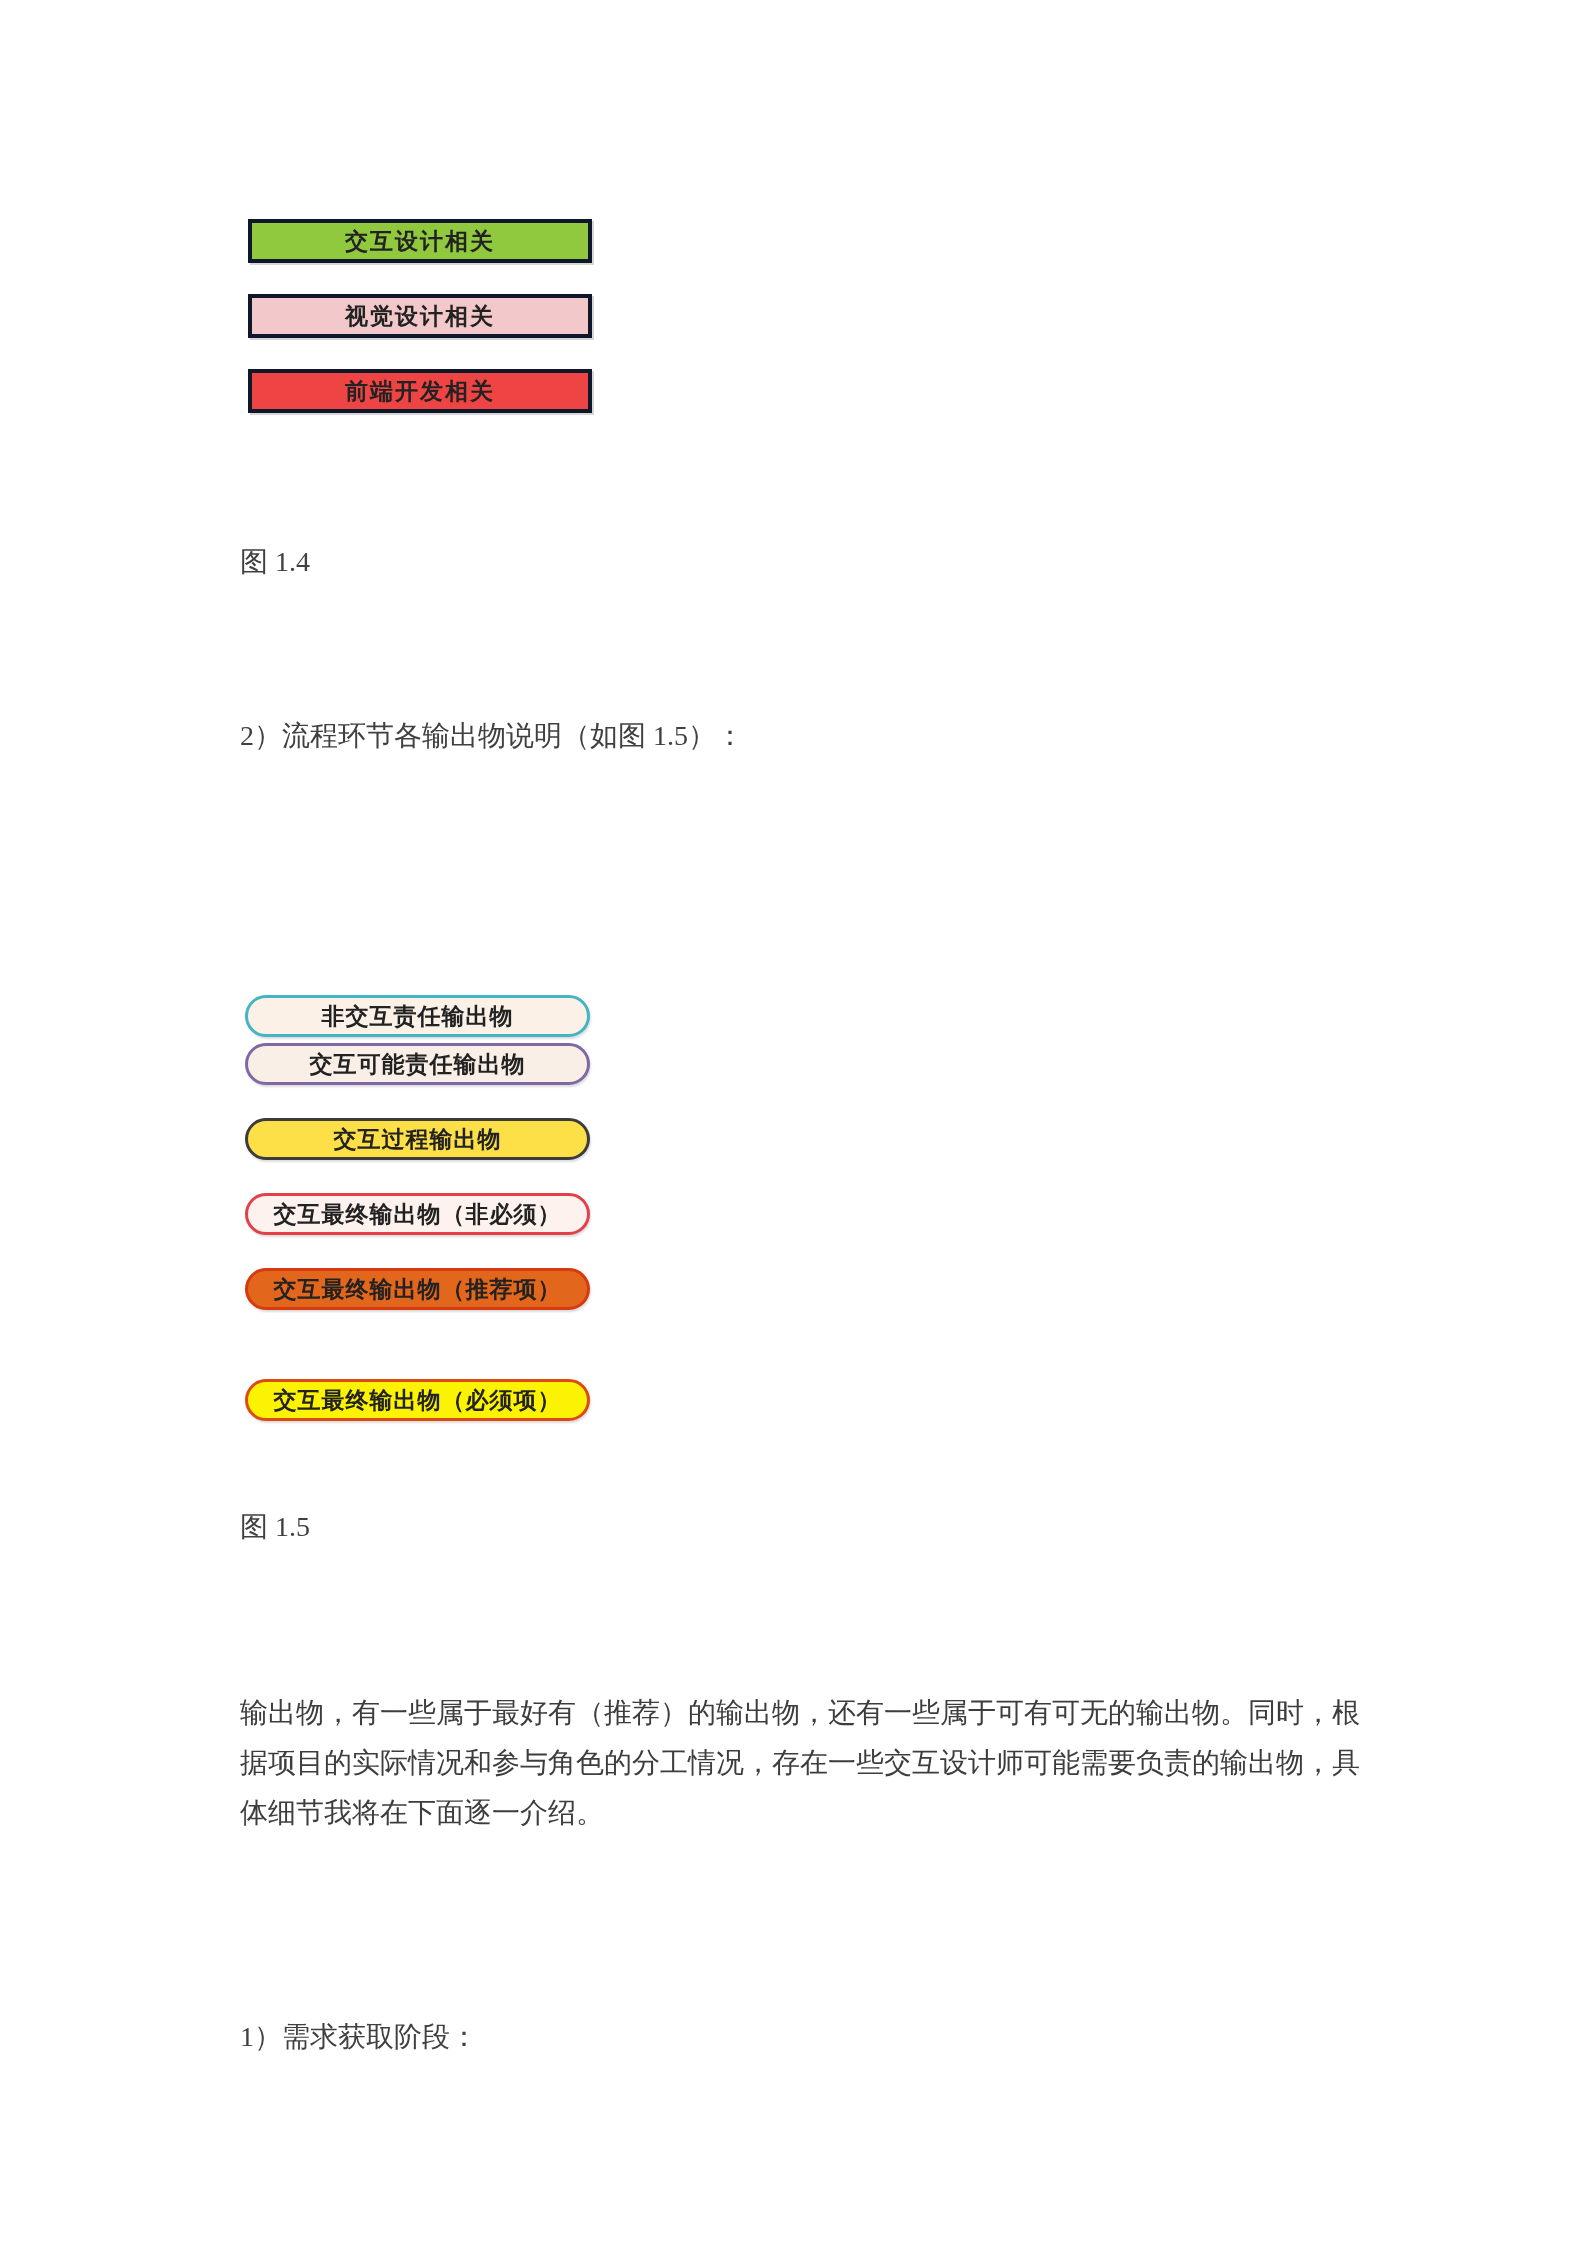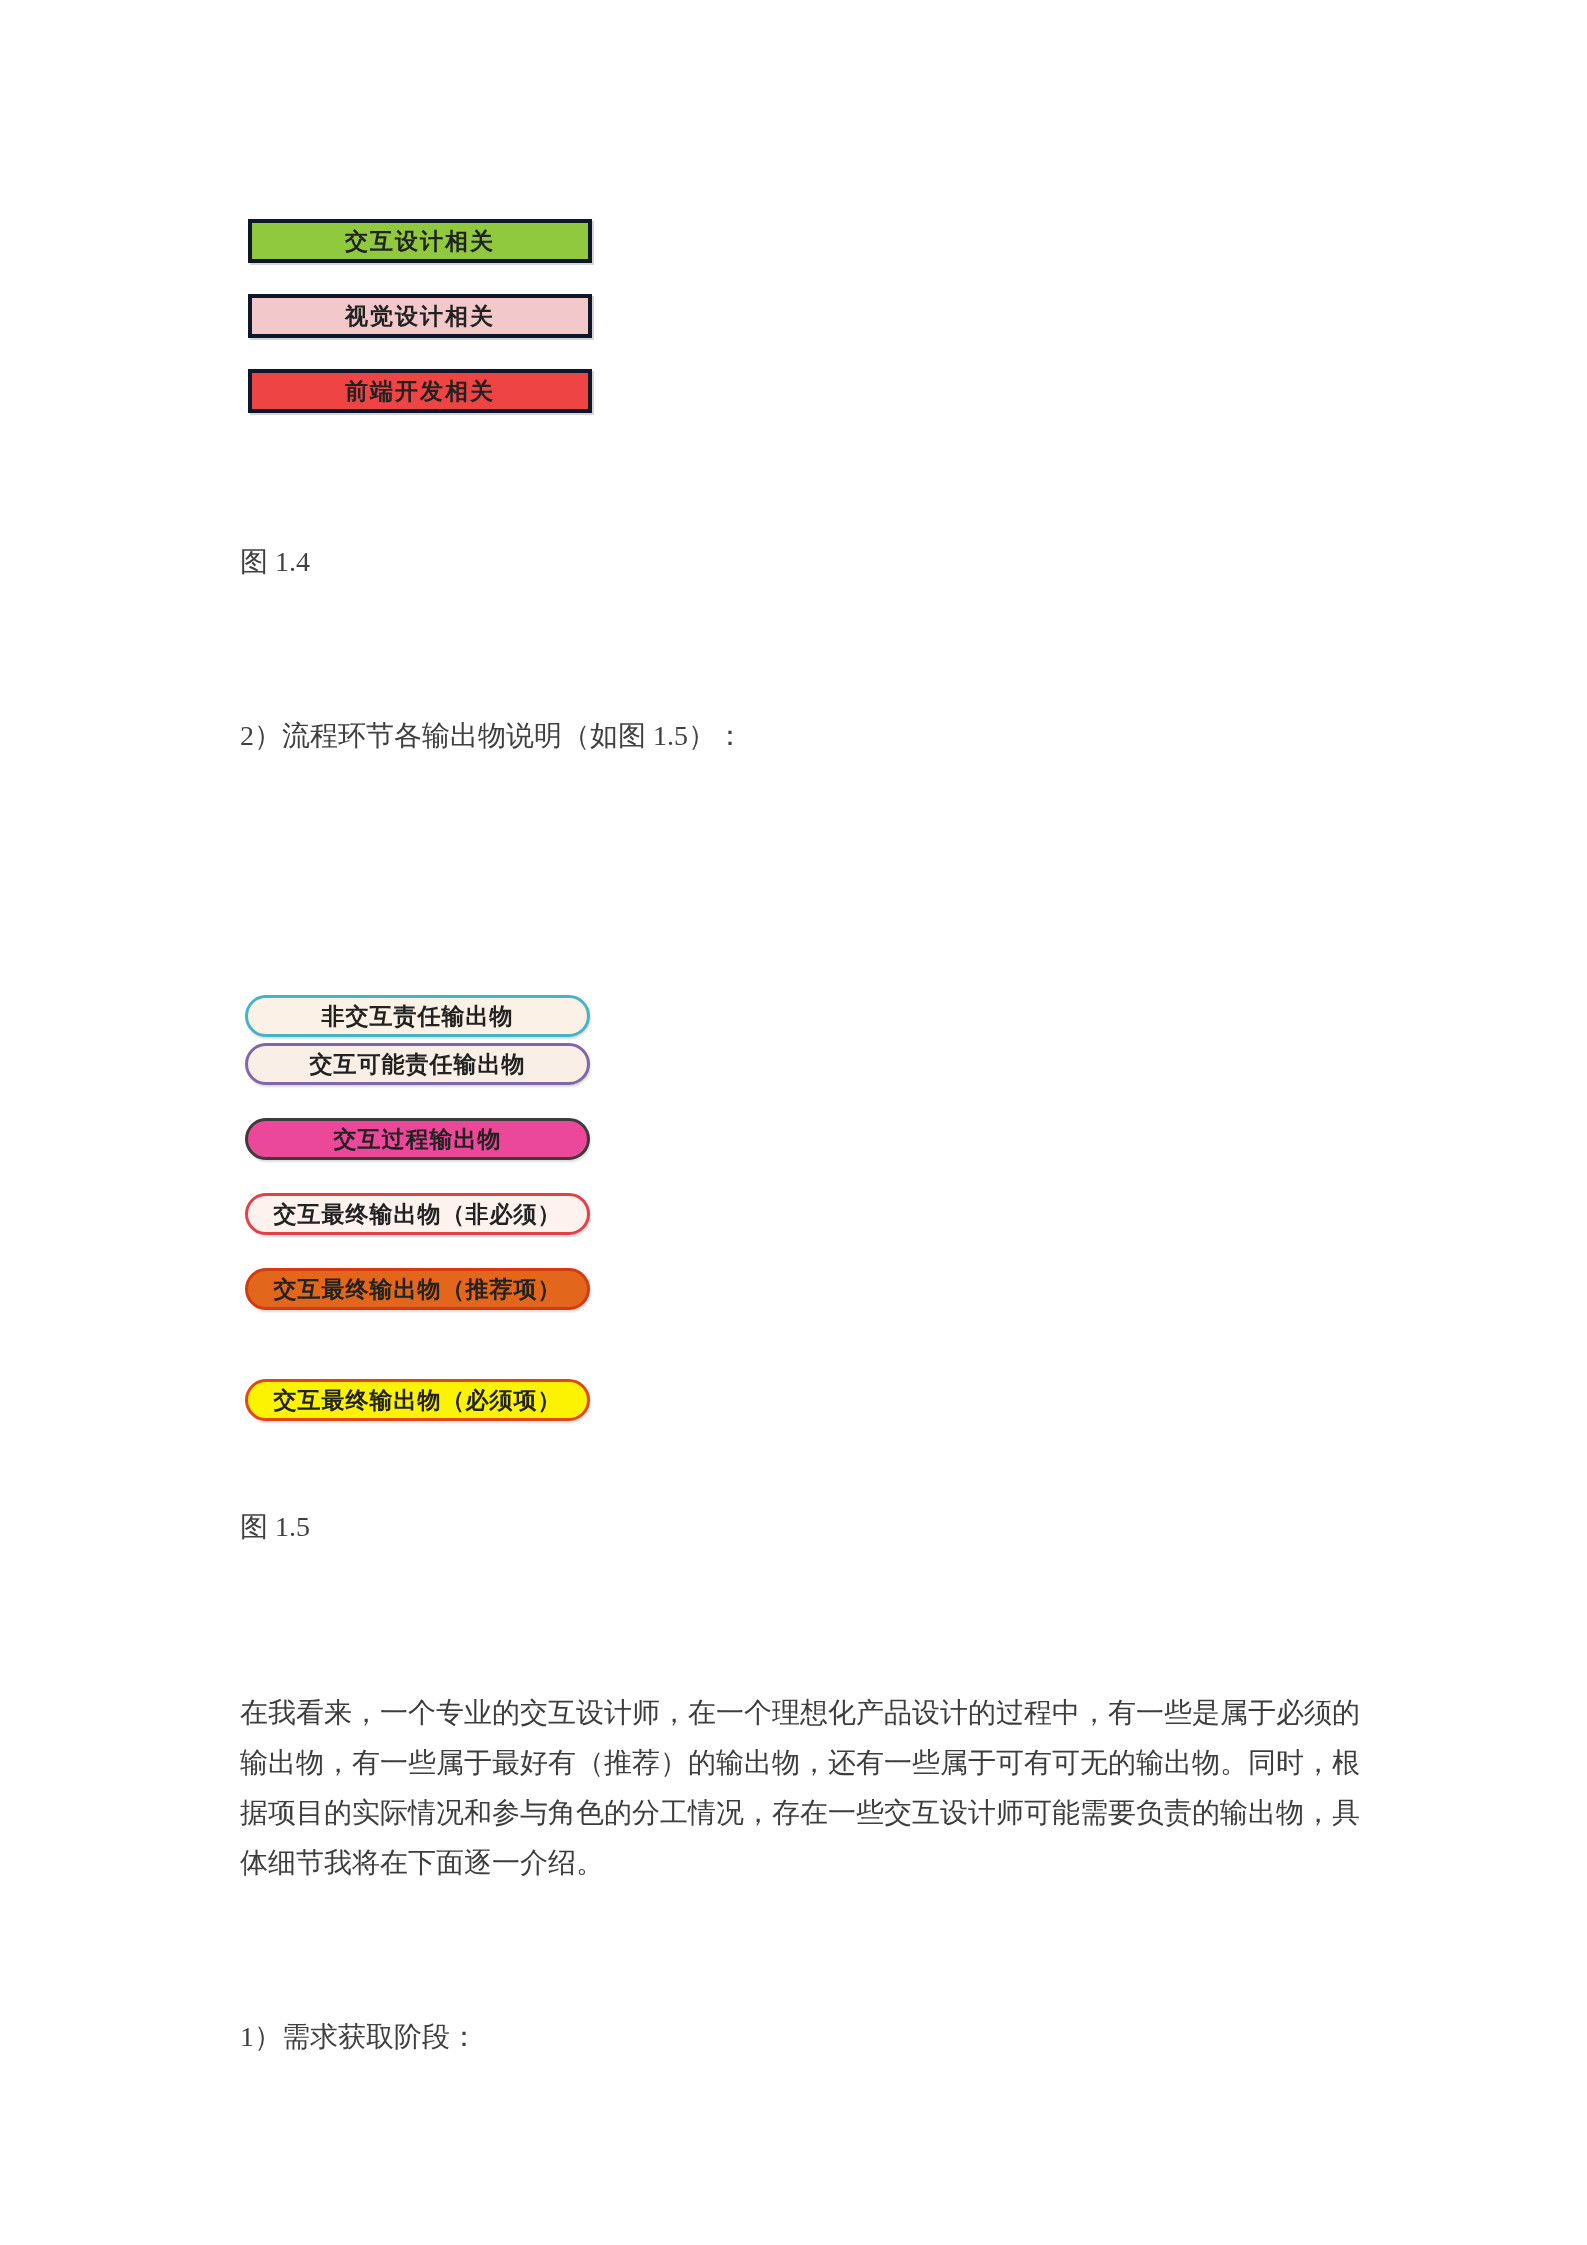--- a/index.html
+++ b/index.html
@@ -112,37 +112,36 @@
   <div class="caption cap-14">图 1.4</div>
 
   <div class="caption heading">2）流程环节各输出物说明（如图 1.5）：</div>
 
   <div class="legend-pill p1" style="background-color: rgb(251, 241, 230); border-color: rgb(69, 180, 197);">
     <span>非交互责任输出物</span>
   </div>
   <div class="legend-pill p2" style="background-color: rgb(250, 239, 230); border-color: rgb(127, 104, 165);">
     <span>交互可能责任输出物</span>
   </div>
-  <div class="legend-pill p3" style="background-color: #ec4899; border-color: rgb(60, 60, 60);">
+  <div class="legend-pill p3" style="background-color: #fde047; border-color: rgb(60, 60, 60);">
     <span>交互过程输出物</span>
   </div>
   <div class="legend-pill p4" style="background-color: rgb(253, 242, 237); border-color: rgb(228, 64, 74);">
     <span>交互最终输出物（非必须）</span>
   </div>
   <div class="legend-pill p5" style="background-color: rgb(226, 102, 28); border-color: rgb(214, 58, 16);">
     <span>交互最终输出物（推荐项）</span>
   </div>
   <div class="legend-pill p6" style="background-color: rgb(252, 243, 3); border-color: rgb(221, 74, 21); margin-top: 36px;">
     <span>交互最终输出物（必须项）</span>
   </div>
 
   <div class="caption cap-15">图 1.5</div>
 
   <div class="paragraph">
-    <span class="line">在我看来，一个专业的交互设计师，在一个理想化产品设计的过程中，有一些是属于必须的</span>
     <span class="line">输出物，有一些属于最好有（推荐）的输出物，还有一些属于可有可无的输出物。同时，根</span>
     <span class="line">据项目的实际情况和参与角色的分工情况，存在一些交互设计师可能需要负责的输出物，具</span>
     <span class="line">体细节我将在下面逐一介绍。</span>
   </div>
 
   <div class="caption subheading">1）需求获取阶段：</div>
 
 </div>
 
 </body></html>

